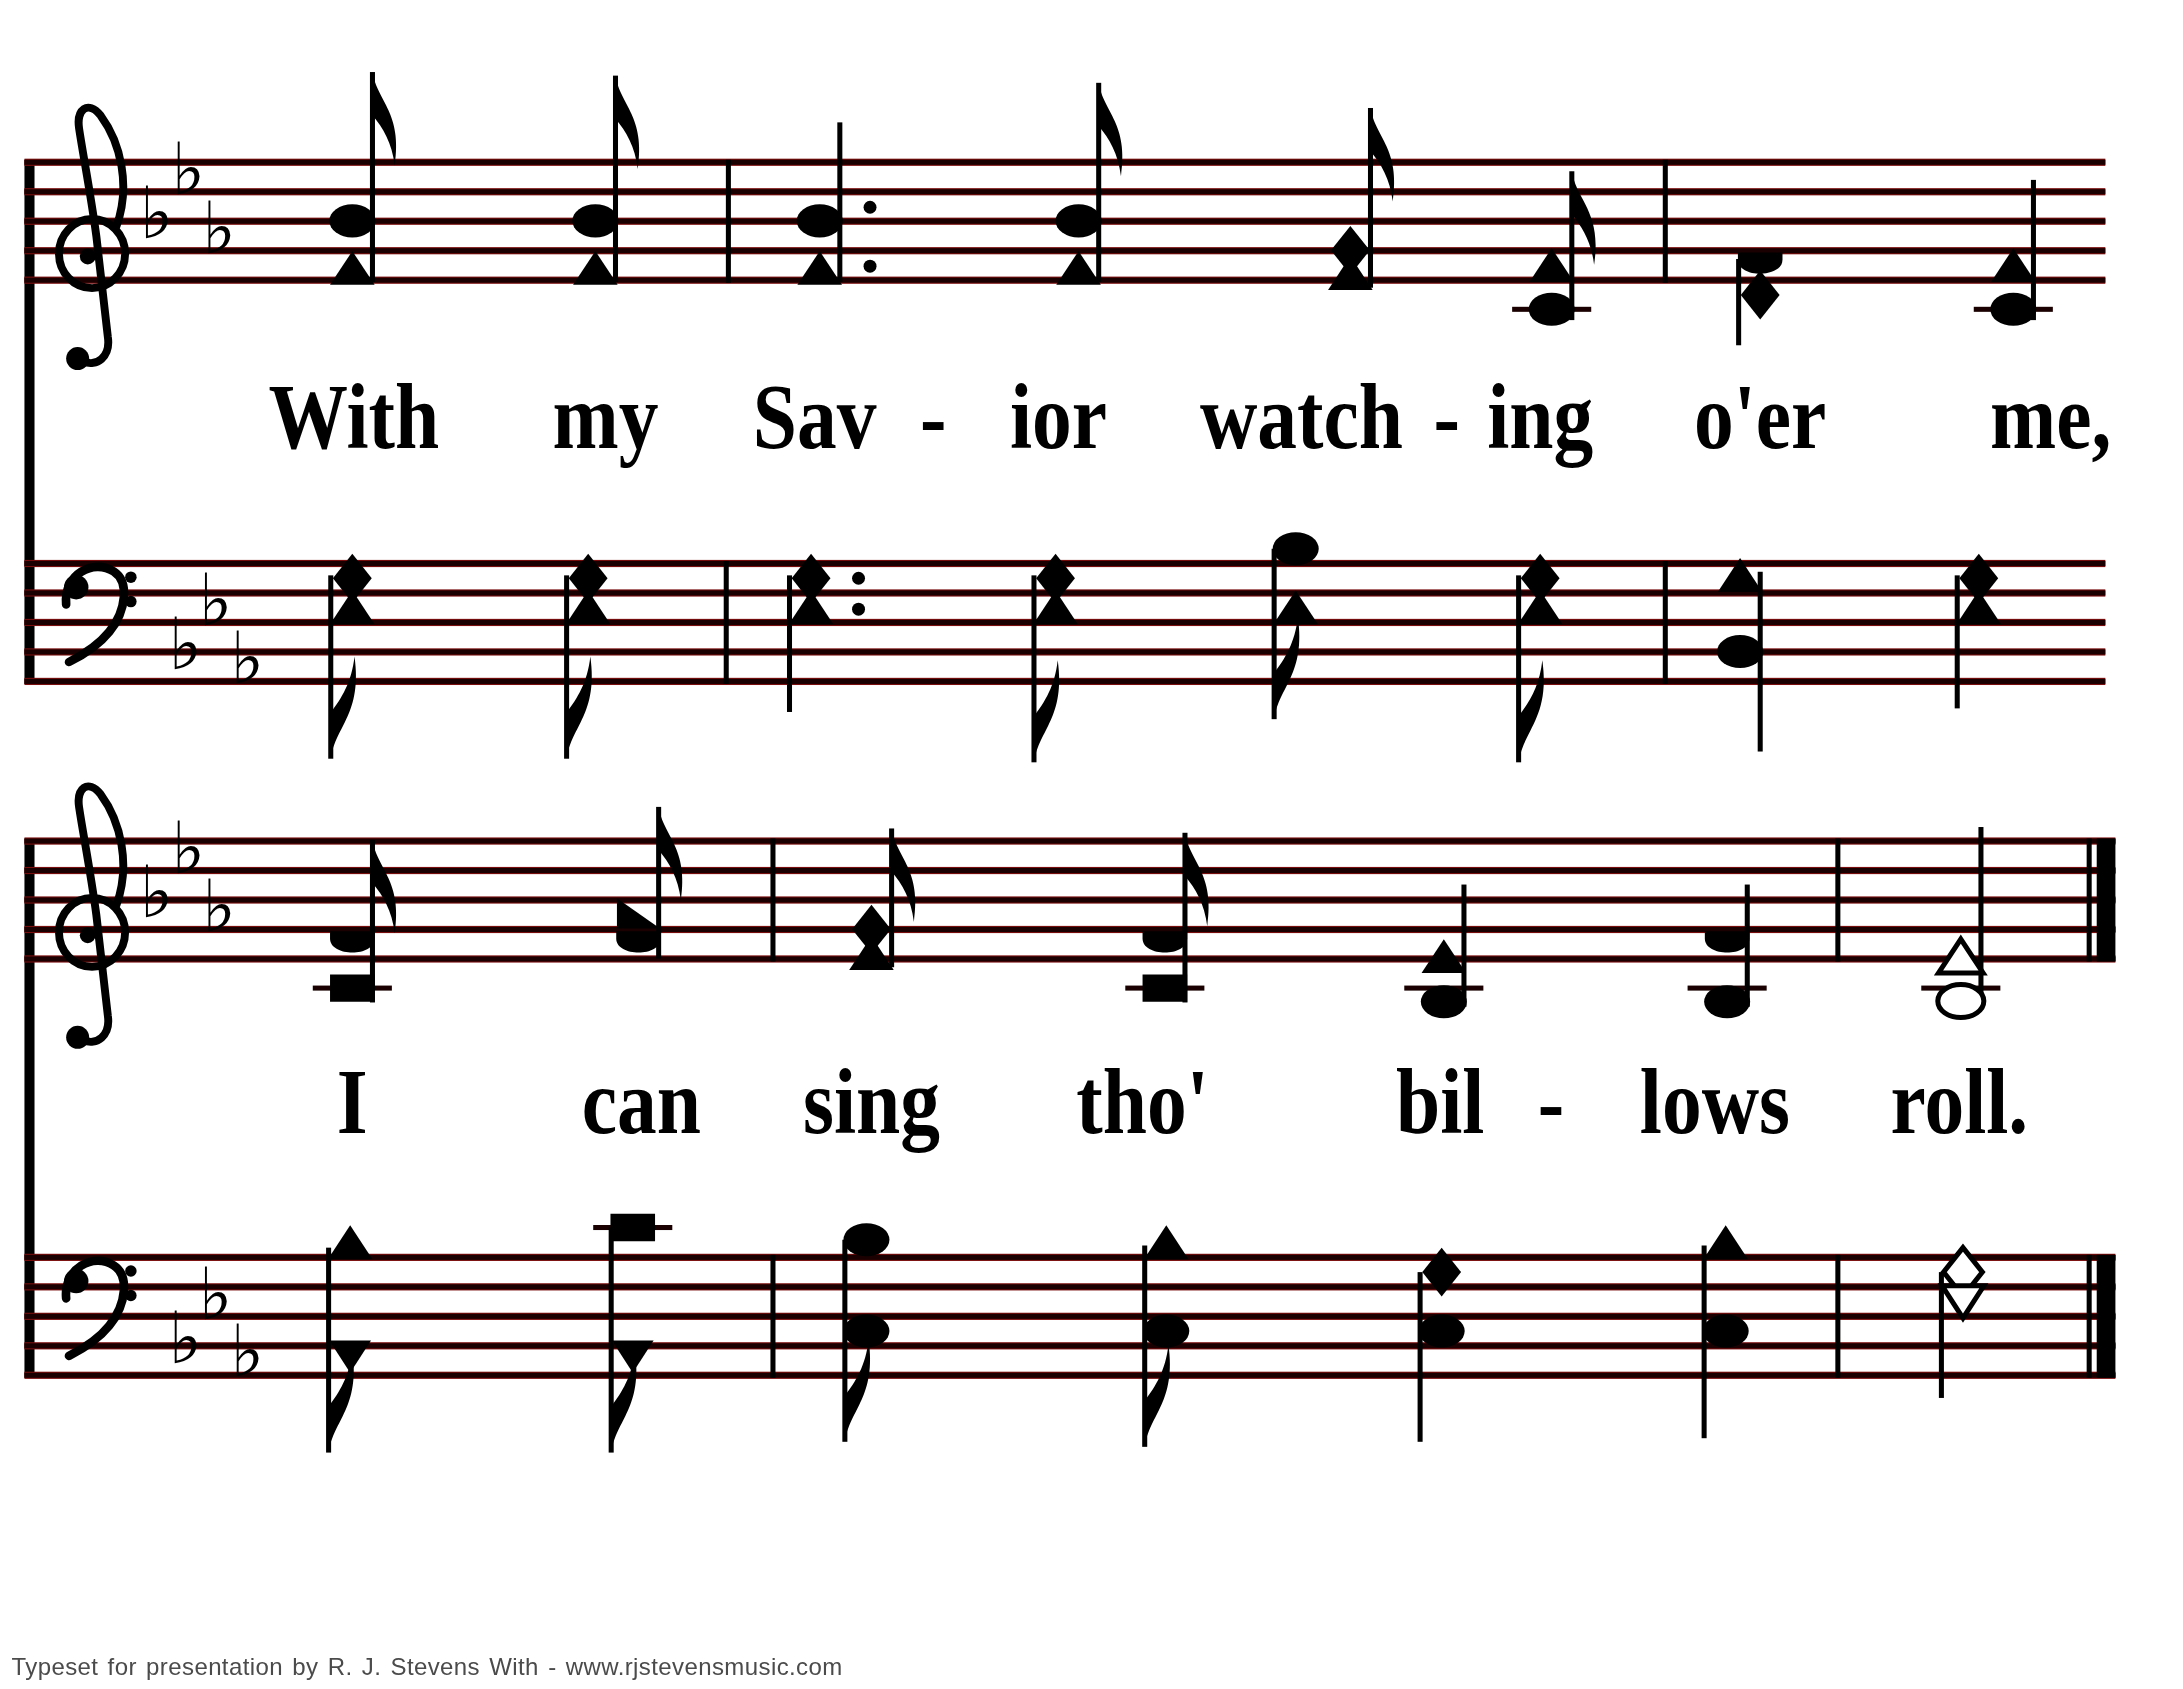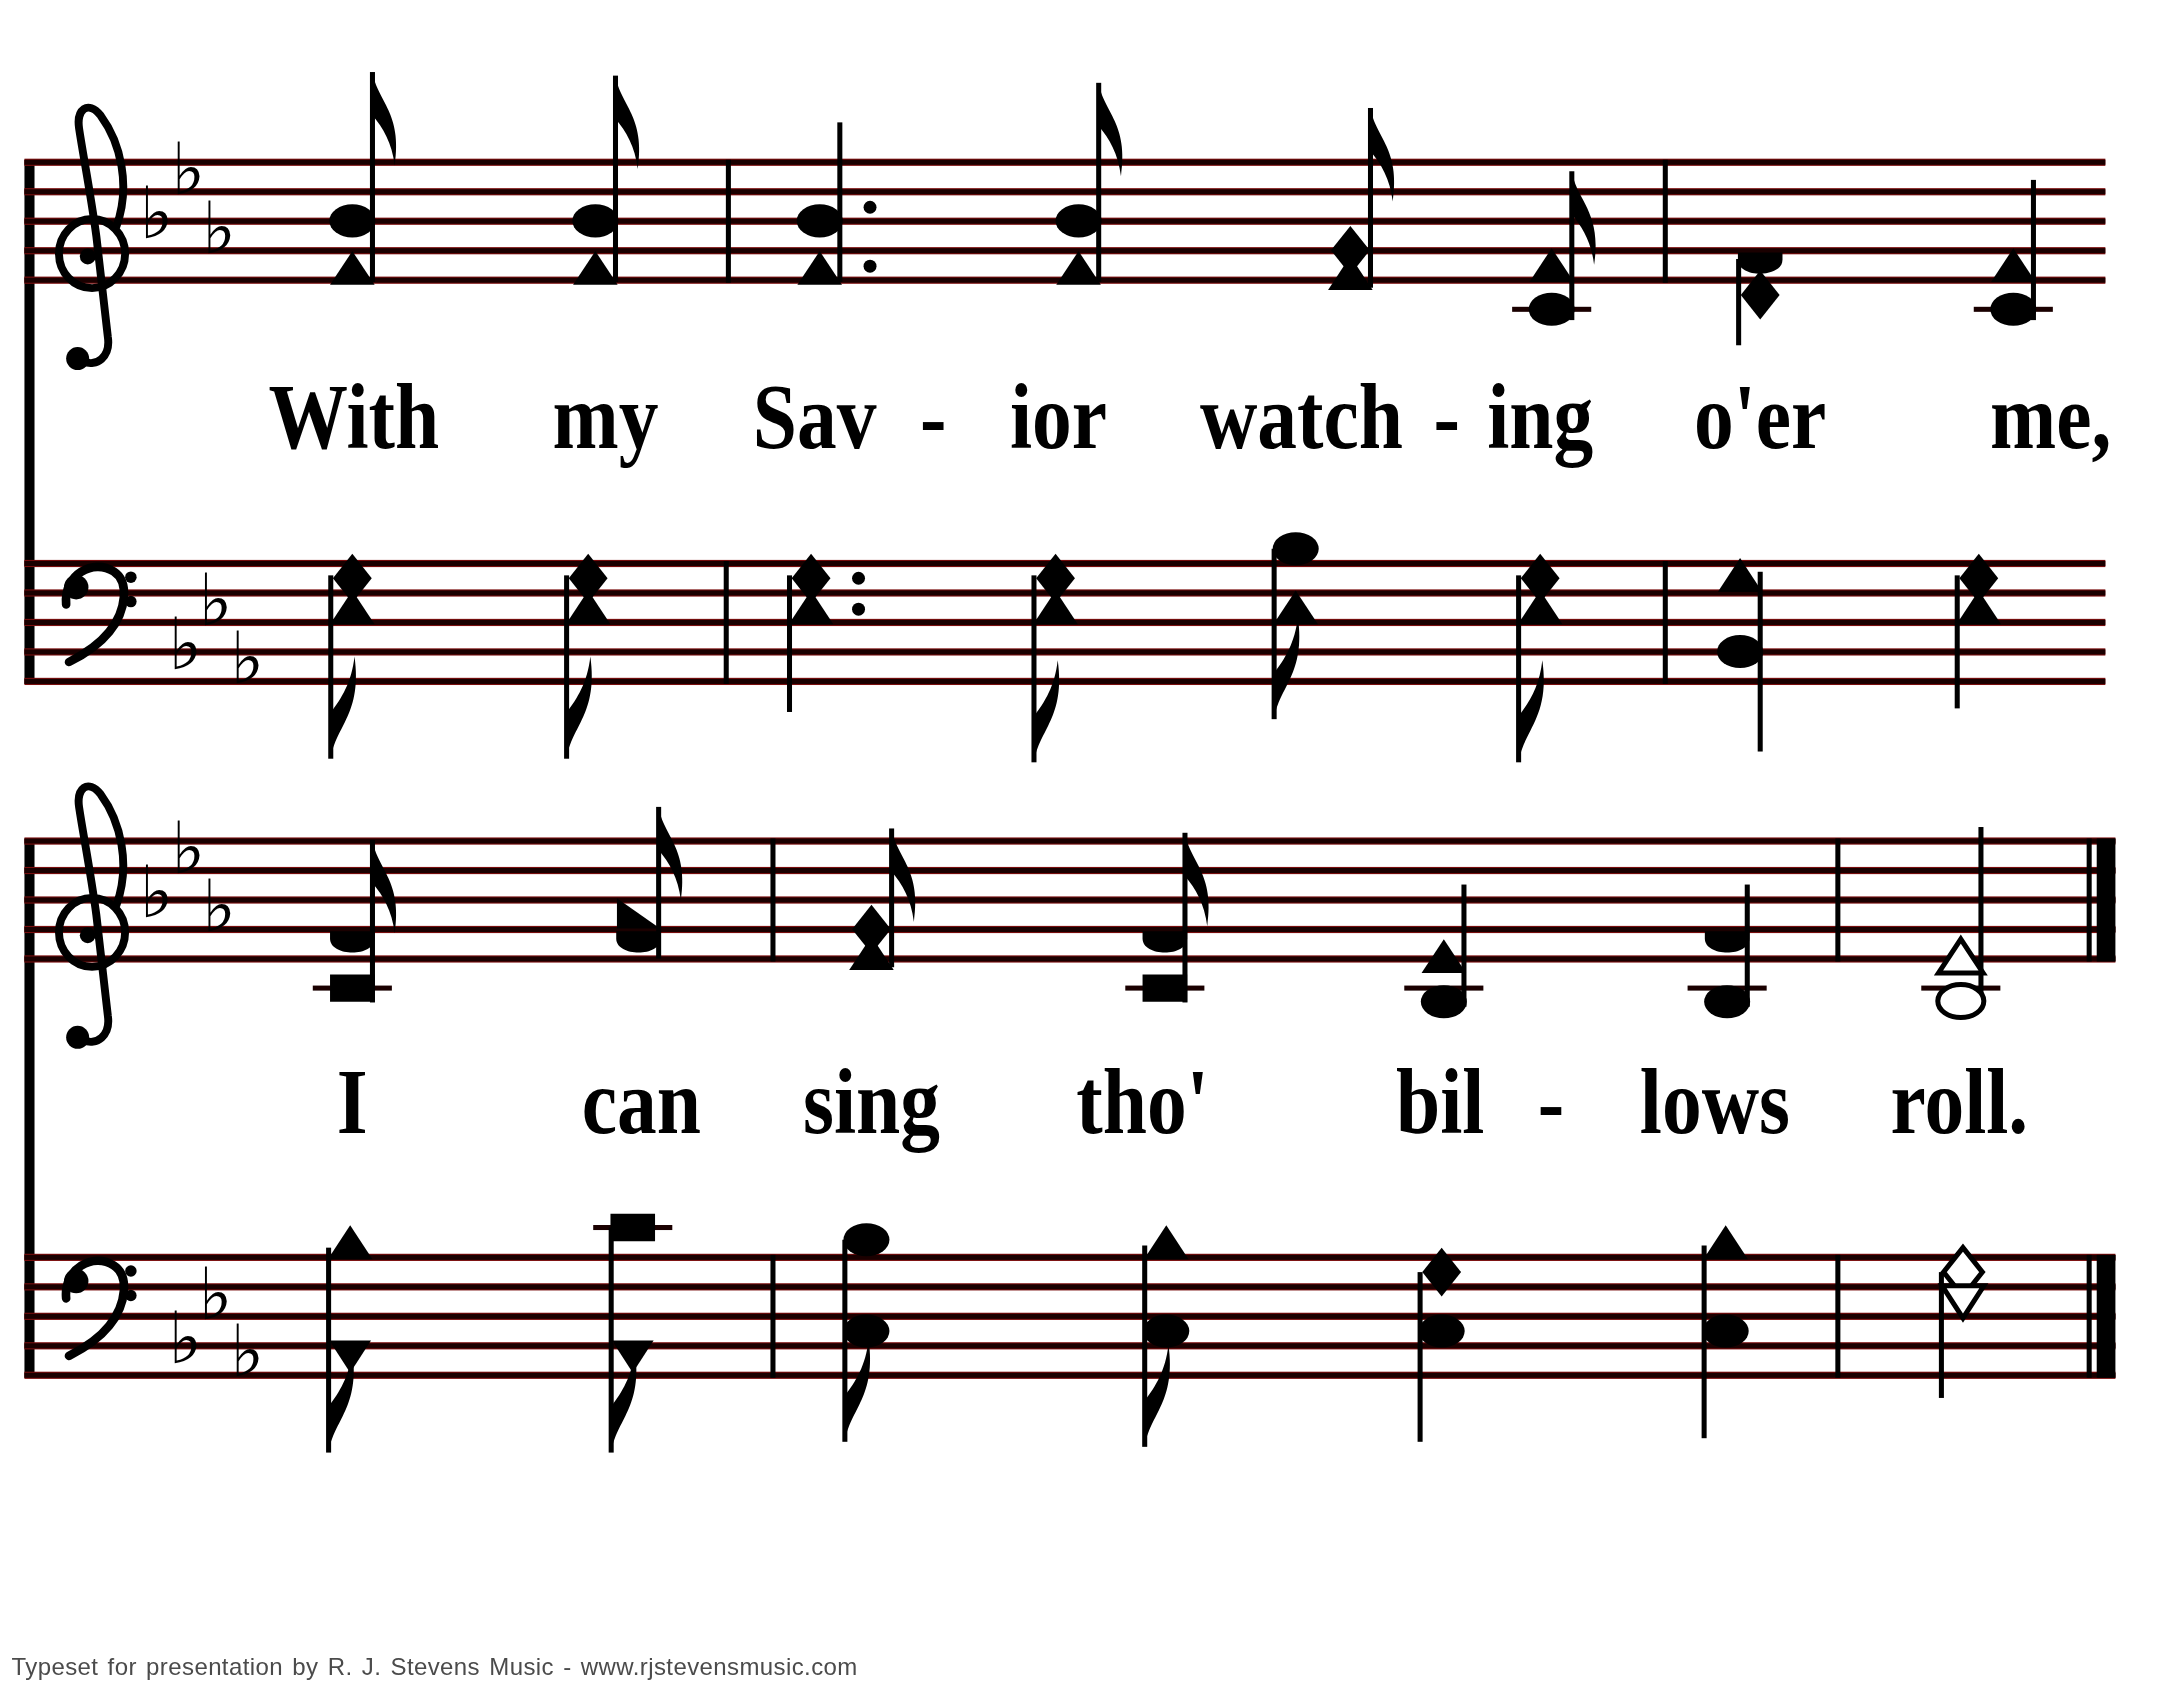--- a/index.html
+++ b/index.html
@@ -313,15 +313,15 @@
         <text transform="translate(490 1575) scale(0.85 1)" text-anchor="middle" font-family="&quot;Liberation Serif&quot;, serif" font-weight="700" font-size="130px" fill="#000000">I</text>
         <text transform="translate(892 1575) scale(0.85 1)" text-anchor="middle" font-family="&quot;Liberation Serif&quot;, serif" font-weight="700" font-size="130px" fill="#000000">can</text>
         <text transform="translate(1212 1575) scale(0.85 1)" text-anchor="middle" font-family="&quot;Liberation Serif&quot;, serif" font-weight="700" font-size="130px" fill="#000000">sing</text>
         <text transform="translate(1589 1575) scale(0.85 1)" text-anchor="middle" font-family="&quot;Liberation Serif&quot;, serif" font-weight="700" font-size="130px" fill="#000000">tho'</text>
         <text transform="translate(2003 1575) scale(0.85 1)" text-anchor="middle" font-family="&quot;Liberation Serif&quot;, serif" font-weight="700" font-size="130px" fill="#000000">bil</text>
         <text transform="translate(2157 1575) scale(0.85 1)" text-anchor="middle" font-family="&quot;Liberation Serif&quot;, serif" font-weight="700" font-size="130px" fill="#000000">-</text>
         <text transform="translate(2385 1575) scale(0.85 1)" text-anchor="middle" font-family="&quot;Liberation Serif&quot;, serif" font-weight="700" font-size="130px" fill="#000000">lows</text>
         <text transform="translate(2725 1575) scale(0.85 1)" text-anchor="middle" font-family="&quot;Liberation Serif&quot;, serif" font-weight="700" font-size="130px" fill="#000000">roll.</text>
       </g>
     </svg>
-  <div class="footer" style="color: rgb(75, 75, 75);">Typeset for presentation by R. J. Stevens Music  -  www.rjstevensmusic.com</div>
+  <div class="footer" style="color: rgb(75, 75, 75);">Typeset for presentation by R. J. Stevens With  -  www.rjstevensmusic.com</div>
 </div>
 
 
 </body></html>

